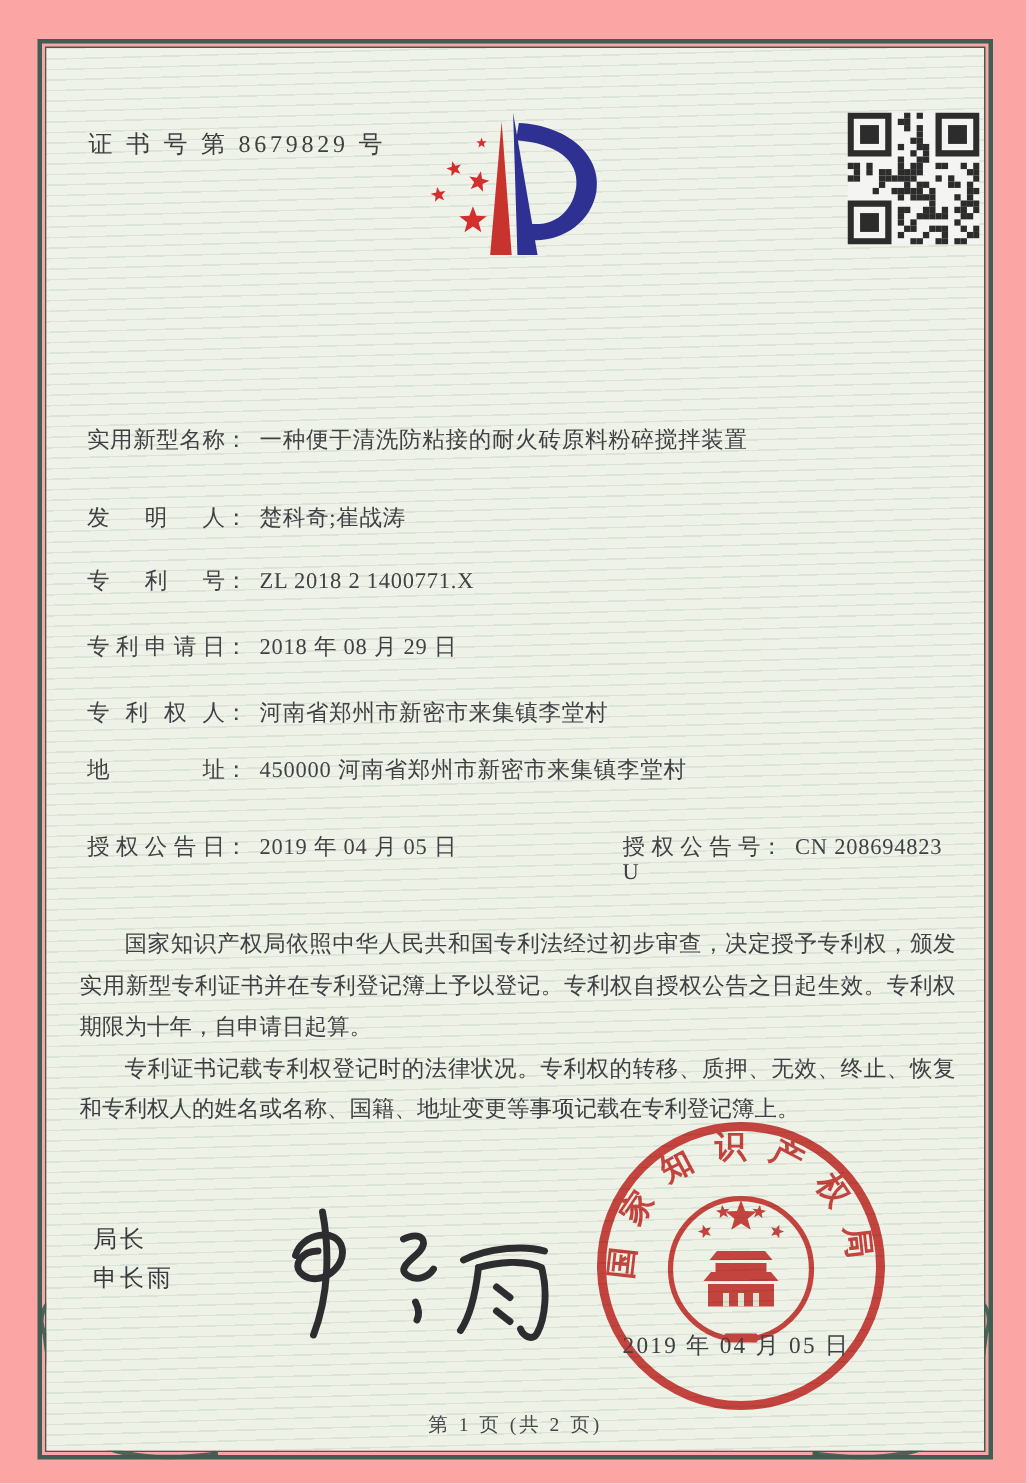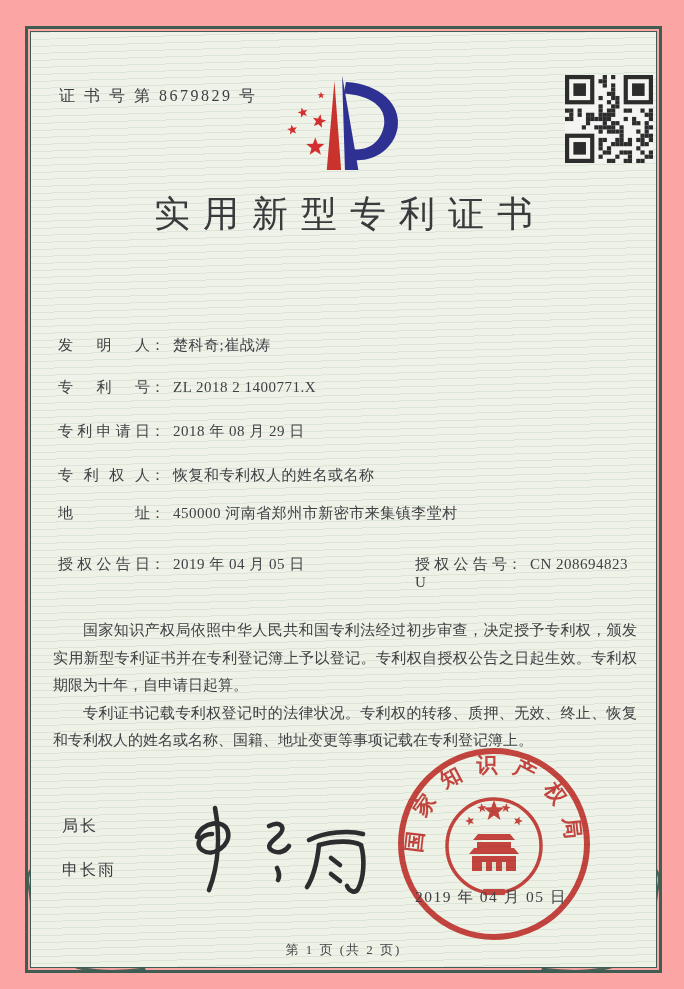--- a/index.html
+++ b/index.html
@@ -39,21 +39,21 @@
     display:inline-block;width:92px;vertical-align:top;
     text-align:justify;text-align-last:justify;
   }
   .fcolon{display:inline-block;margin-right:8px;}
   .fvalue{letter-spacing:0.5px;}
   .pair2{position:absolute;left:312px;top:0;margin-left:45px;}
   .paras{left:22px;right:19px;top:561px;font-size:15px;line-height:27.5px;
     text-align:justify;color:#3f4043;margin-top:24px;}
   .paras p{margin:0;text-indent:2em;}
   .signer{left:31px;top:784px;font-size:16px;letter-spacing:2px;color:#3a3b3e;}
-  .signer div{margin-bottom:23px;}
+  .signer div{margin-bottom:5px;}
   .sig{left:126px;top:758px;}
   .seal{left:363px;top:712px;mix-blend-mode:multiply;opacity:0.93;}
   .seal-date{left:384px;top:855px;font-size:15.5px;letter-spacing:1.5px;color:#3f4043;}
   .footer{left:0;right:0;top:909px;text-align:center;font-size:13px;
     letter-spacing:2px;color:#45464a;}
   .flourish{position:absolute;width:126px;height:126px;pointer-events:none;}
   .flourish.bl{left:-7px;bottom:-8px;}
   .flourish.br{right:-7px;bottom:-8px;transform:scaleX(-1);}
 </style>
 </head>
@@ -240,33 +240,35 @@
             <rect x="76" y="76" width="4" height="4" fill="#2c2c2c"></rect>
             <rect x="80" y="76" width="4" height="4" fill="#2c2c2c"></rect>
             <rect x="40" y="80" width="4" height="4" fill="#2c2c2c"></rect>
             <rect x="44" y="80" width="4" height="4" fill="#2c2c2c"></rect>
             <rect x="56" y="80" width="4" height="4" fill="#2c2c2c"></rect>
             <rect x="60" y="80" width="4" height="4" fill="#2c2c2c"></rect>
             <rect x="68" y="80" width="4" height="4" fill="#2c2c2c"></rect>
             <rect x="72" y="80" width="4" height="4" fill="#2c2c2c"></rect>
           </svg></div>
 
-      <div class="abs title">实用新型专利证书</div>
-
+
+      <div class="abs frow" style="top:252px">
+        <span class="flabel">实用新型名称</span><span class="fcolon">：</span><span class="fvalue">一种便于清洗防粘接的耐火砖原料粉碎搅拌装置</span>
+      </div>
       <div class="abs frow" style="top:304px">
         <span class="flabel">发明人</span><span class="fcolon">：</span><span class="fvalue">楚科奇;崔战涛</span>
       </div>
       <div class="abs frow" style="top:346px">
         <span class="flabel">专利号</span><span class="fcolon">：</span><span class="fvalue">ZL 2018 2 1400771.X</span>
       </div>
       <div class="abs frow" style="top:390px">
         <span class="flabel">专利申请日</span><span class="fcolon">：</span><span class="fvalue">2018 年 08 月 29 日</span>
       </div>
       <div class="abs frow" style="top:434px">
-        <span class="flabel">专利权人</span><span class="fcolon">：</span><span class="fvalue">恢复和专利权人的姓名或名称</span>
+        <span class="flabel">专利权人</span><span class="fcolon">：</span><span class="fvalue">河南省郑州市新密市来集镇李堂村</span>
       </div>
       <div class="abs frow" style="top:472px">
         <span class="flabel">地址</span><span class="fcolon">：</span><span class="fvalue">450000 河南省郑州市新密市来集镇李堂村</span>
       </div>
       <div class="abs frow" style="top:523px">
         <span class="flabel">授权公告日</span><span class="fcolon">：</span><span class="fvalue">2019 年 04 月 05 日</span>
         <span class="pair2">
           <span class="flabel">授权公告号</span><span class="fcolon">：</span><span class="fvalue">CN 208694823 U</span>
         </span>
       </div>

